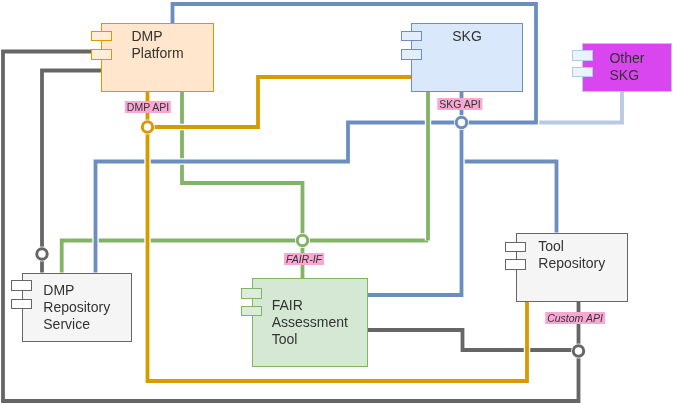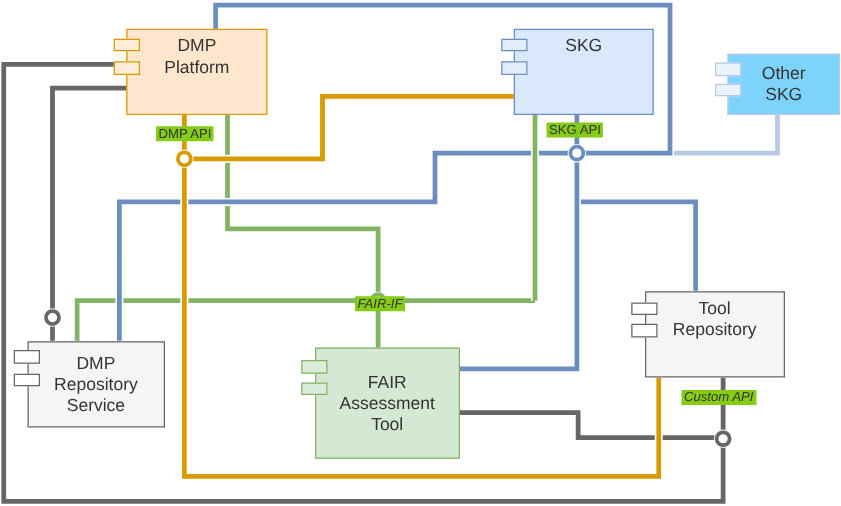--- a/index.html
+++ b/index.html
@@ -7,33 +7,33 @@
     position:relative;width:673px;height:405px;overflow:hidden;
     background:#ffffff;
     font-family:"Liberation Sans", sans-serif;
     color:#333333;
   }
   #wires{position:absolute;left:0;top:0;width:673px;height:405px;pointer-events:none;}
   .node{
     position:absolute;box-sizing:border-box;
     border:1.5px solid #666;
     display:flex;flex-direction:column;align-items:center;
-    text-align:center;font-size:14px;line-height:17px;
+    text-align:left;font-size:14px;line-height:17px;
   }
   .node .lbl span{display:block;}
   .va-center{justify-content:center;}
   .va-top{justify-content:flex-start;padding-top:4px;}
   .pin{
     position:absolute;left:-11.5px;width:21px;height:10.5px;
     box-sizing:border-box;border:1.5px solid #666;background:#fff;
   }
   .pin1{top:6.5px;} .pin2{top:25px;}
   .api-label{
     position:absolute;transform:translate(-50%,-50%);
-    font-size:10.5px;line-height:12px;background:#84cc16;
+    font-size:10.5px;line-height:12px;background:#f9a8d4;
     padding:0 2px;white-space:nowrap;color:#333;
   }
   .italic{font-style:italic;}
 </style>
 </head>
 <body>
 
 <div id="canvas">
 
   <svg id="wires" viewBox="0 0 673 405" xmlns="http://www.w3.org/2000/svg">
@@ -91,21 +91,21 @@
   </div>
 
   <div class="node va-top" style="left: 411px; top: 23px; width: 112px; height: 69px; background: rgb(218, 232, 252); border-color: rgb(108, 142, 191);">
     <span class="pin pin1" style="background: rgb(228, 238, 251); border-color: rgb(108, 142, 191);"></span>
     <span class="pin pin2" style="background: rgb(228, 238, 251); border-color: rgb(108, 142, 191);"></span>
     <div class="lbl">
       <span>SKG</span>
     </div>
   </div>
 
-  <div class="node va-center" style="left: 582px; top: 42.5px; width: 90px; height: 49.5px; background: #7dd3fc; border-color: rgb(184, 202, 227);">
+  <div class="node va-center" style="left: 582px; top: 42.5px; width: 90px; height: 49.5px; background: #d946ef; border-color: rgb(184, 202, 227);">
     <span class="pin pin1" style="background: rgb(234, 242, 252); border-color: rgb(184, 202, 227);"></span>
     <span class="pin pin2" style="top: 23px; background: rgb(234, 242, 252); border-color: rgb(184, 202, 227);"></span>
     <div class="lbl">
       <span>Other</span>
       <span>SKG</span>
     </div>
   </div>
 
   <div class="node va-center" style="left: 21.5px; top: 272.5px; width: 110.5px; height: 69.5px; background: rgb(245, 245, 245); border-color: rgb(102, 102, 102);">
     <span class="pin pin1" style="background: rgb(255, 255, 255); border-color: rgb(102, 102, 102);"></span>
@@ -131,16 +131,16 @@
     <span class="pin pin1" style="top: 8px; background: rgb(255, 255, 255); border-color: rgb(102, 102, 102);"></span>
     <span class="pin pin2" style="top: 25.5px; background: rgb(255, 255, 255); border-color: rgb(102, 102, 102);"></span>
     <div class="lbl">
       <span>Tool</span>
       <span>Repository</span>
     </div>
   </div>
 
   <div class="api-label" style="left:148px;top:107px;">DMP API</div>
   <div class="api-label" style="left:460px;top:104px;text-align:center;">SKG API</div>
-  <div class="api-label italic" style="left:304px;top:243px;">FAIR-IF</div>
+  <div class="api-label italic" style="left:304px;top:259px;">FAIR-IF</div>
   <div class="api-label italic" style="left:575px;top:318px;">Custom API</div>
 
 </div>
 
 </body></html>

